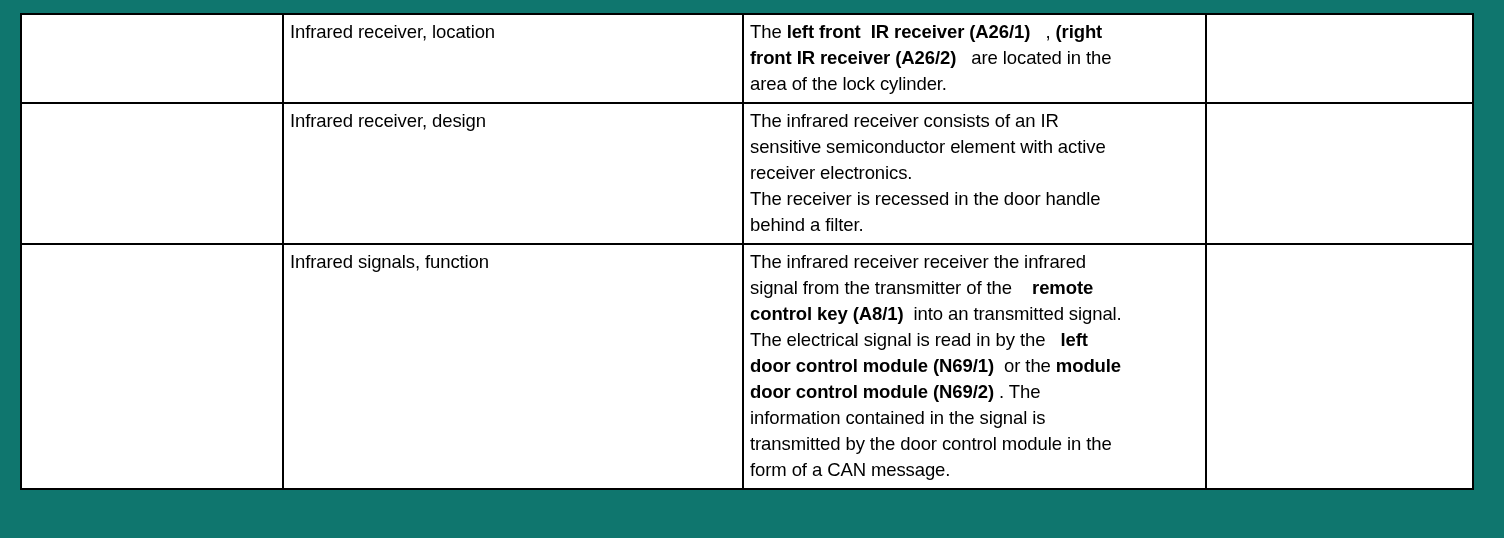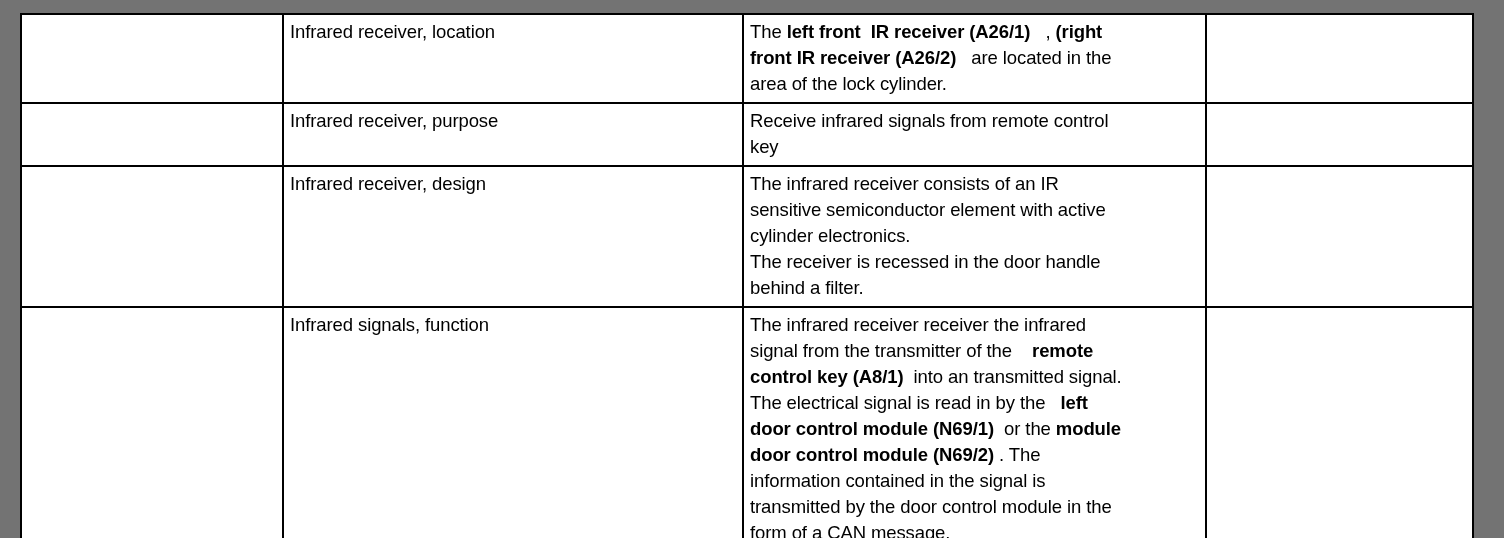--- a/index.html
+++ b/index.html
@@ -12,21 +12,21 @@
     height: 538px;
     font-family: "Liberation Sans", sans-serif;
     color: #000000;
     overflow: hidden;
   }
 
   .page {
     position: relative;
     width: 1504px;
     height: 538px;
-    background: #737373;
+    background: #0f766e;
   }
 
   
   table.doc-table {
     position: absolute;
     left: 20px;
     top: 13px;
     width: 1444px;
     border-collapse: collapse;
     table-layout: fixed;
@@ -86,50 +86,33 @@
               <span class="desc-line"><span class="sp">The </span><span class="sp b">left front </span><span class="sp"> </span><span class="sp b">IR receiver (A26/1) </span><span class="sp">  , </span><span class="sp b">(right</span></span>
               <span class="desc-line"><span class="sp b">front IR receiver (A26/2) </span><span class="sp">  are located in the</span></span>
               <span class="desc-line"><span class="sp">area of the lock cylinder.</span></span>
             </div>
         </td>
         <td class="col-blank-right">
           <div class="cell-inner"></div>
         </td>
       </tr>
 
-      <tr>
-        <td class="col-blank-left">
-          <div class="cell-inner"></div>
-        </td>
-        <td class="col-label">
-          <div class="cell-inner label-cell">Infrared receiver, purpose</div>
-        </td>
-        <td class="col-desc">
-          <div class="cell-inner desc-cell">
-              <span class="desc-line"><span class="sp">Receive infrared signals from remote control</span></span>
-              <span class="desc-line"><span class="sp">key</span></span>
-            </div>
-        </td>
-        <td class="col-blank-right">
-          <div class="cell-inner"></div>
-        </td>
-      </tr>
 
       <tr>
         <td class="col-blank-left">
           <div class="cell-inner"></div>
         </td>
         <td class="col-label">
           <div class="cell-inner label-cell">Infrared receiver, design</div>
         </td>
         <td class="col-desc">
           <div class="cell-inner desc-cell">
               <span class="desc-line"><span class="sp">The infrared receiver consists of an IR</span></span>
               <span class="desc-line"><span class="sp">sensitive semiconductor element with active</span></span>
-              <span class="desc-line"><span class="sp">cylinder electronics.</span></span>
+              <span class="desc-line"><span class="sp">receiver electronics.</span></span>
               <span class="desc-line"><span class="sp">The receiver is recessed in the door handle</span></span>
               <span class="desc-line"><span class="sp">behind a filter.</span></span>
             </div>
         </td>
         <td class="col-blank-right">
           <div class="cell-inner"></div>
         </td>
       </tr>
 
       <tr>

